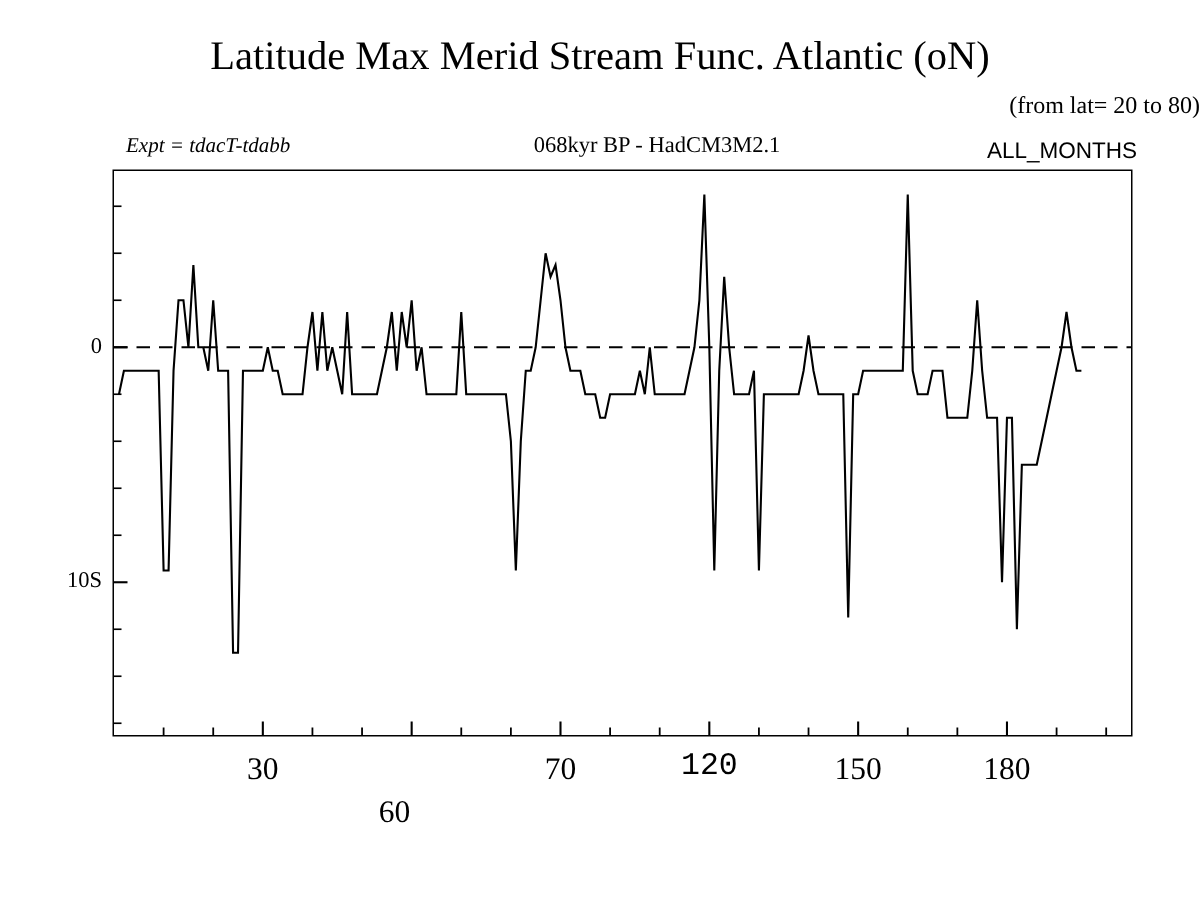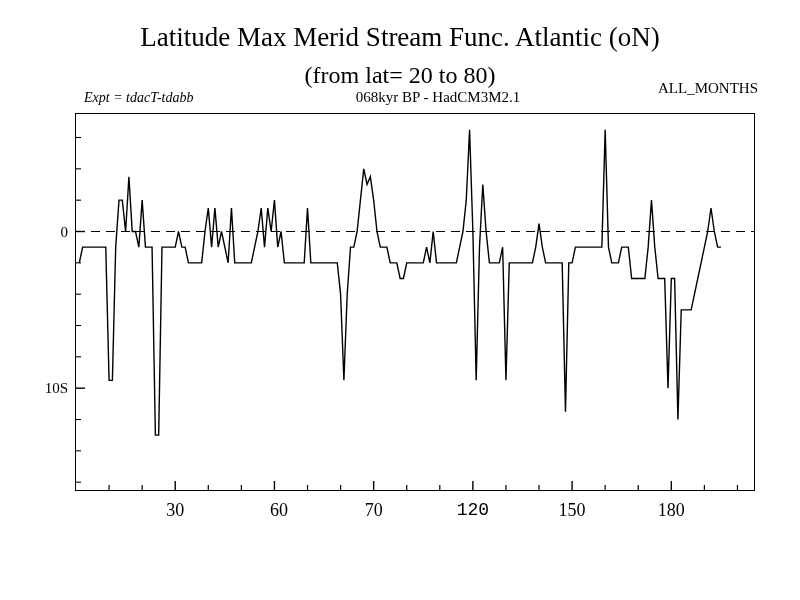--- a/index.html
+++ b/index.html
@@ -31,22 +31,22 @@
     font-size: 27px;
     font-family: "Liberation Serif", serif;
     letter-spacing: 0px;
     white-space: nowrap;
   }
   .title-sub {
     position: absolute;
     left: 0;
     top: 62px;
     width: 800px;
-    text-align: center;
-    font-size: 24px;
+    text-align: right;
+    font-size: 16px;
     font-family: "Liberation Serif", serif;
     white-space: nowrap;
   }
   .label-expt {
     position: absolute;
     left: 84px;
     top: 90px;
     font-size: 14px;
     font-family: "Liberation Serif", serif;
     white-space: nowrap;
@@ -59,23 +59,23 @@
     width: 796px;
     text-align: center;
     font-size: 15px;
     font-family: "Liberation Serif", serif;
     white-space: nowrap;
     margin-left: 40px;
   }
   .label-right {
     position: absolute;
     right: 42px;
-    top: 80px;
+    top: 92px;
     font-size: 15px;
-    font-family: Liberation Serif, serif;
+    font-family: Liberation Sans, sans-serif;
     white-space: nowrap;
     margin-left: 36px;
   }
   .xaxis-title {
     position: absolute;
     left: 0;
     top: 532px;
     width: 800px;
     text-align: center;
     font-size: 20px;
@@ -87,21 +87,21 @@
     left: 75px;
     top: 113px;
     width: 680px;
     height: 378px;
     border: 1.5px solid #000000;
     box-sizing: border-box;
   }
   .tick-label-x {
     position: absolute;
     top: 500px;
-    font-size: 18px;
+    font-size: 21px;
     font-family: "Liberation Serif", serif;
     transform: translateX(-50%);
     white-space: nowrap;
   }
   .tick-label-y {
     position: absolute;
     font-size: 15px;
     font-family: "Liberation Serif", serif;
     transform: translateY(-50%);
     text-align: right;
@@ -164,21 +164,21 @@
         <line y1="200.17" y2="200.17" x1="76" x2="81" stroke="#000" stroke-width="1.1"></line>
         <line y1="168.83" y2="168.83" x1="76" x2="81" stroke="#000" stroke-width="1.1"></line>
         <line y1="137.50" y2="137.50" x1="76" x2="81" stroke="#000" stroke-width="1.1"></line>
       </g>
     <line id="zero-line" x1="76" y1="231.50" x2="754" y2="231.50" stroke="#000000" stroke-width="1.2" stroke-dasharray="9,6"></line>
     <polyline id="series-line" fill="none" stroke="#000000" stroke-width="1.4" stroke-linejoin="miter" stroke-linecap="butt" points="79.31,262.83 82.61,247.17 85.92,247.17 89.23,247.17 92.54,247.17 95.84,247.17 99.15,247.17 102.46,247.17 105.77,247.17 109.07,380.33 112.38,380.33 115.69,247.17 119.00,200.17 122.30,200.17 125.61,231.50 128.92,176.67 132.22,231.50 135.53,231.50 138.84,247.17 142.15,200.17 145.45,247.17 148.76,247.17 152.07,247.17 155.38,435.17 158.68,435.17 161.99,247.17 165.30,247.17 168.60,247.17 171.91,247.17 175.22,247.17 178.53,231.50 181.83,247.17 185.14,247.17 188.45,262.83 191.76,262.83 195.06,262.83 198.37,262.83 201.68,262.83 204.99,231.50 208.29,208.00 211.60,247.17 214.91,208.00 218.21,247.17 221.52,231.50 224.83,247.17 228.14,262.83 231.44,208.00 234.75,262.83 238.06,262.83 241.37,262.83 244.67,262.83 247.98,262.83 251.29,262.83 254.60,247.17 257.90,231.50 261.21,208.00 264.52,247.17 267.82,208.00 271.13,231.50 274.44,200.17 277.75,247.17 281.05,231.50 284.36,262.83 287.67,262.83 290.98,262.83 294.28,262.83 297.59,262.83 300.90,262.83 304.20,262.83 307.51,208.00 310.82,262.83 314.13,262.83 317.43,262.83 320.74,262.83 324.05,262.83 327.36,262.83 330.66,262.83 333.97,262.83 337.28,262.83 340.59,294.17 343.89,380.33 347.20,294.17 350.51,247.17 353.81,247.17 357.12,231.50 360.43,200.17 363.74,168.83 367.04,184.50 370.35,176.67 373.66,200.17 376.97,231.50 380.27,247.17 383.58,247.17 386.89,247.17 390.20,262.83 393.50,262.83 396.81,262.83 400.12,278.50 403.42,278.50 406.73,262.83 410.04,262.83 413.35,262.83 416.65,262.83 419.96,262.83 423.27,262.83 426.58,247.17 429.88,262.83 433.19,231.50 436.50,262.83 439.80,262.83 443.11,262.83 446.42,262.83 449.73,262.83 453.03,262.83 456.34,262.83 459.65,247.17 462.96,231.50 466.26,200.17 469.57,129.67 472.88,231.50 476.19,380.33 479.49,247.17 482.80,184.50 486.11,231.50 489.41,262.83 492.72,262.83 496.03,262.83 499.34,262.83 502.64,247.17 505.95,380.33 509.26,262.83 512.57,262.83 515.87,262.83 519.18,262.83 522.49,262.83 525.80,262.83 529.10,262.83 532.41,262.83 535.72,247.17 539.02,223.67 542.33,247.17 545.64,262.83 548.95,262.83 552.25,262.83 555.56,262.83 558.87,262.83 562.18,262.83 565.48,411.67 568.79,262.83 572.10,262.83 575.40,247.17 578.71,247.17 582.02,247.17 585.33,247.17 588.63,247.17 591.94,247.17 595.25,247.17 598.56,247.17 601.86,247.17 605.17,129.67 608.48,247.17 611.79,262.83 615.09,262.83 618.40,262.83 621.71,247.17 625.01,247.17 628.32,247.17 631.63,278.50 634.94,278.50 638.24,278.50 641.55,278.50 644.86,278.50 648.17,247.17 651.47,200.17 654.78,247.17 658.09,278.50 661.40,278.50 664.70,278.50 668.01,388.17 671.32,278.50 674.62,278.50 677.93,419.50 681.24,309.83 684.55,309.83 687.85,309.83 691.16,309.83 694.47,294.17 697.78,278.50 701.08,262.83 704.39,247.17 707.70,231.50 711.00,208.00 714.31,231.50 717.62,247.17 720.93,247.17 724.23,NaN 727.54,NaN 730.85,NaN 734.16,NaN 737.46,NaN 740.77,NaN 744.08,NaN 747.39,NaN"></polyline>
   </svg>
 
   <div id="xtick-labels">
       <div class="tick-label-x" style="left: 175.2px;">30</div>
-      <div class="tick-label-x" style="left: 279px;">60</div>
+      <div class="tick-label-x" style="left: 263px; margin-top: 29px;">60</div>
       <div class="tick-label-x" style="left: 373.7px;">70</div>
       <div class="tick-label-x" style="left: 472.9px; font-family: Liberation Mono, monospace;">120</div>
       <div class="tick-label-x" style="left: 572.1px;">150</div>
       <div class="tick-label-x" style="left: 671.3px;">180</div>
     </div>
   <div id="ytick-labels">
       <div class="tick-label-y" style="top: 231.5px; left: 18px; width: 50px;">0</div>
       <div class="tick-label-y" style="top: 388.2px; left: 18px; width: 50px;">10S</div>
     </div>
 

